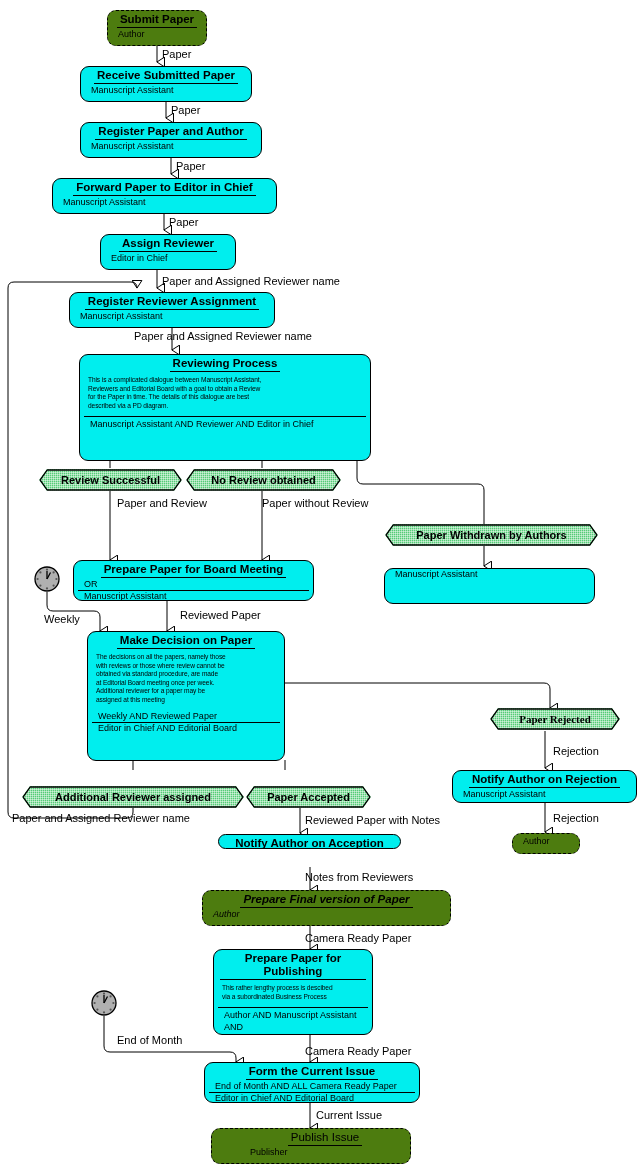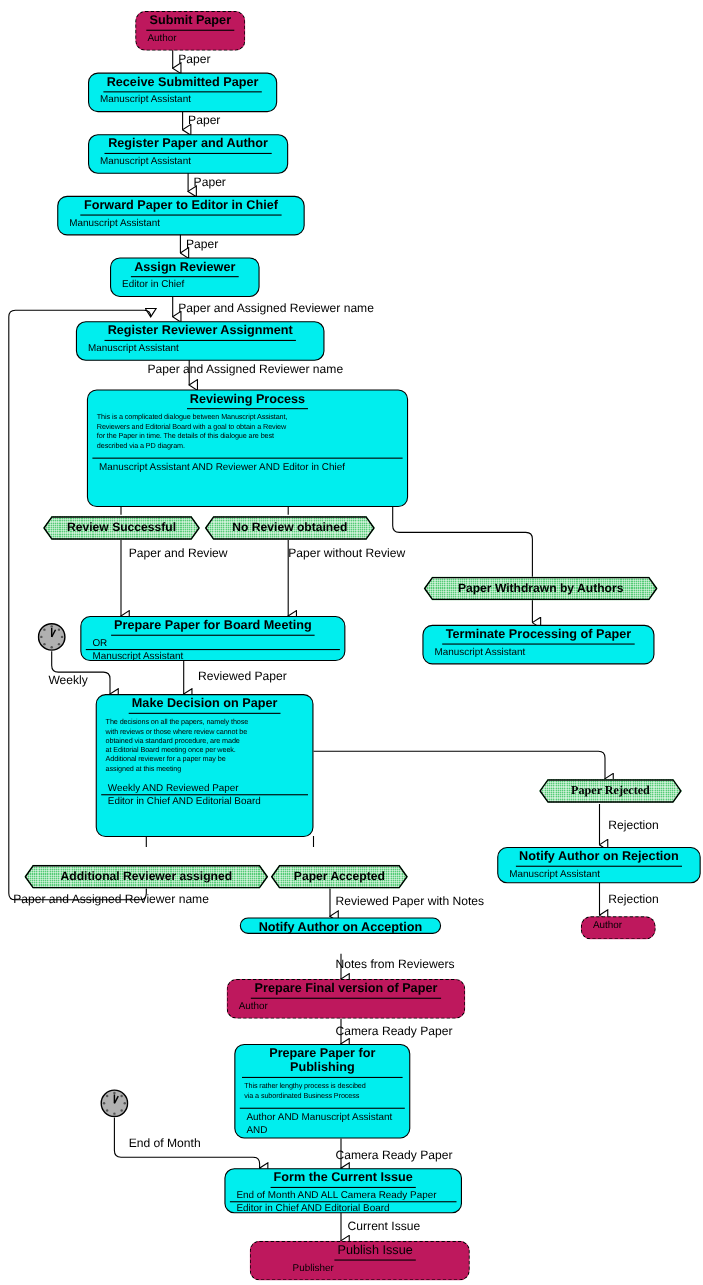--- a/index.html
+++ b/index.html
@@ -3,21 +3,21 @@
 <meta charset="utf-8">
 <title>Paper Publishing Business Process</title>
 <style>
   html,body{margin:0;padding:0;background:#ffffff;}
   body{font-family:"Liberation Sans","DejaVu Sans",sans-serif;}
   #canvas{position:relative;width:639px;height:1168px;background:#ffffff;overflow:hidden;}
 
   
   .node{position:absolute;box-sizing:border-box;border:1px solid #000;border-radius:9px;overflow:hidden;}
   .node.internal{background:#00eeee;}
-  .node.external{background:#be185d;border-style:dashed;border-width:1px;margin-left:16px;}
+  .node.external{background:#4d7c0f;border-style:dashed;border-width:1px;}
   .node .title{font-weight:bold;font-size:11.5px;color:#000;text-align:center;
                 padding:2px 6px 1px 6px;line-height:13px;}
   .node .title span{border-bottom:1.5px solid #000;padding:0 3px 1px 3px;display:inline-block;}
   .node.external .title{text-align:center;}
   .node .desc{font-size:6.6px;line-height:8.6px;color:#000;padding:3px 8px 2px 8px;
               letter-spacing:-0.1px;}
   .node .desc div{white-space:nowrap;}
   .node .cond{font-size:9px;line-height:11px;color:#000;padding:0 6px 0 6px;
               border-bottom:1px solid #000;margin:0 4px;}
   .node .role{font-size:9px;line-height:11px;color:#000;padding:0 6px 1px 6px;margin:0 4px;}
@@ -121,21 +121,21 @@
   <div class="node internal" style="left:52px;top:178px;width:225px;height:36px;">
     <div class="title"><span>Forward Paper to Editor in Chief</span></div>
     <div class="role">Manuscript Assistant</div>
   </div>
 
   <div class="node internal" style="left:100px;top:234px;width:136px;height:36px;">
     <div class="title"><span>Assign Reviewer</span></div>
     <div class="role">Editor in Chief</div>
   </div>
 
-  <div class="node internal" style="left:69px;top:292px;width:226px;height:36px;">
+  <div class="node internal" style="left:69px;top:292px;width:206px;height:36px;">
     <div class="title"><span>Register Reviewer Assignment</span></div>
     <div class="role">Manuscript Assistant</div>
   </div>
 
   <div class="node internal" style="left:79px;top:354px;width:292px;height:107px;">
     <div class="title"><span>Reviewing Process</span></div>
     <div class="desc">
       <div>This is a complicated dialogue between Manuscript Assistant,</div>
       <div>Reviewers and Editorial Board with a goal to obtain a Review</div>
       <div>for the Paper in time. The details of this dialogue are best</div>
@@ -160,39 +160,38 @@
       <div>at Editorial Board meeting once per week.</div>
       <div>Additional reviewer for a paper may be</div>
       <div>assigned at this meeting</div>
     </div>
     <div class="spacer"></div>
     <div class="cond">Weekly AND Reviewed Paper</div>
     <div class="role">Editor in Chief AND Editorial Board</div>
   </div>
 
   <div class="node internal" style="left:384px;top:568px;width:211px;height:36px;">
-    <div class="title"><span>Terminate Processing of Paper</span></div>
     <div class="role">Manuscript Assistant</div>
   </div>
 
   <div class="node internal" style="left:452px;top:770px;width:185px;height:33px;">
     <div class="title"><span>Notify Author on Rejection</span></div>
     <div class="role">Manuscript Assistant</div>
   </div>
 
   <div class="node external" style="left:512px;top:833px;width:68px;height:21px;">
     <div class="role" style="padding-top:2px;">Author</div>
   </div>
 
   <div class="node internal" style="left:218px;top:834px;width:183px;height:15px;">
     <div class="title"><span>Notify Author on Acception</span></div>
     <div class="role">Manuscript Assistant</div>
   </div>
 
-  <div class="node external" style="left:190px;top:890px;width:217px;height:36px;">
+  <div class="node external" style="left:202px;top:890px;width:249px;height:36px;font-style:italic;">
     <div class="title"><span>Prepare Final version of Paper</span></div>
     <div class="role">Author</div>
   </div>
 
   <div class="node internal" style="left:213px;top:949px;width:160px;height:86px;">
     <div class="title"><span>Prepare Paper for Publishing</span></div>
     <div class="desc">
       <div>This rather lengthy process is descibed</div>
       <div>via a subordinated Business Process</div>
     </div>

